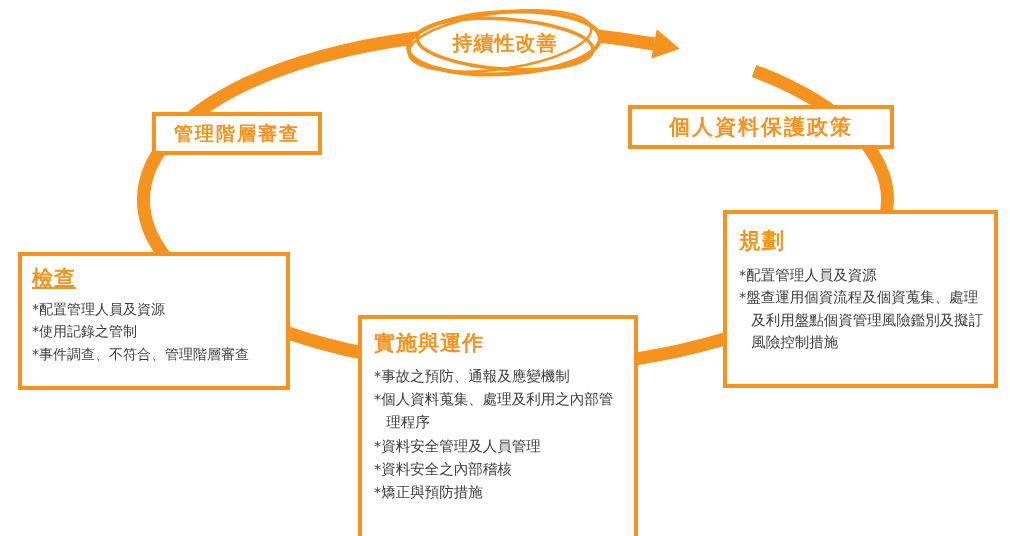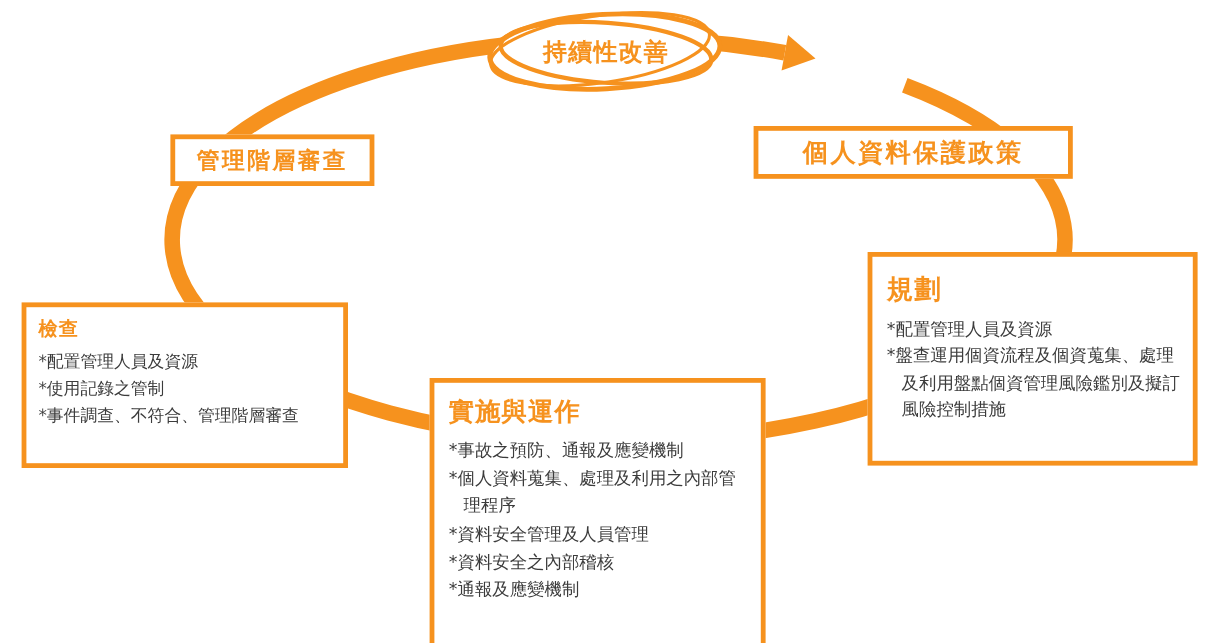--- a/index.html
+++ b/index.html
@@ -27,25 +27,25 @@
   .bullets{
     color:var(--body-text);line-height:1.6;
   }
   .bullet{
     padding-left:0.85em;text-indent:-0.85em;
   }
   
   .box-policy{left:628px;top:62px;width:266px;height:44px;margin-top:43px;}
   .box-policy .center-title{font-size:21px;}
   
-  .box-review{left:142px;top:112px;width:170px;height:43px;}
+  .box-review{left:152px;top:112px;width:170px;height:43px;}
   .box-review .center-title{font-size:19px;}
   
   .box-check{left:18px;top:252px;width:272px;height:138px;padding:6px 6px 0 10px;}
-  .box-check .node-title{font-size:16px;margin:2px 0 6px 0;}
+  .box-check .node-title{font-size:21px;margin:2px 0 6px 0;text-decoration:underline;}
   .box-check .bullets{font-size:14px;}
   
   .box-plan{left:723px;top:210px;width:275px;height:178px;padding:12px 8px 0 12px;}
   .box-plan .node-title{font-size:22px;margin:0 0 8px 0;}
   .box-plan .bullets{font-size:14.5px;line-height:1.55;}
   
   .box-impl{left:358px;top:315px;width:280px;height:268px;padding:10px 8px 0 12px;}
   .box-impl .node-title{font-size:21px;margin:0 0 8px 0;}
   .box-impl .bullets{font-size:14.5px;}
   
@@ -99,17 +99,17 @@
       </div>
   </div>
 
   <div class="node-box box-impl">
     <div class="node-title">實施與運作</div>
     <div class="bullets">
         <div class="bullet">*事故之預防、通報及應變機制</div>
         <div class="bullet">*個人資料蒐集、處理及利用之內部管理程序</div>
         <div class="bullet">*資料安全管理及人員管理</div>
         <div class="bullet">*資料安全之內部稽核</div>
-        <div class="bullet">*通報及應變機制</div>
+        <div class="bullet">*矯正與預防措施</div>
       </div>
   </div>
 
 </div>
 
 </body></html>

